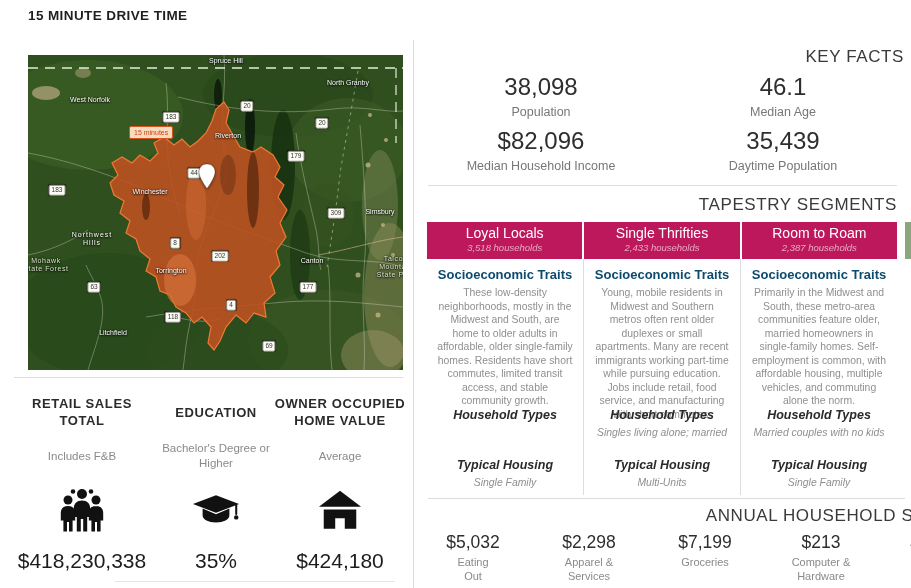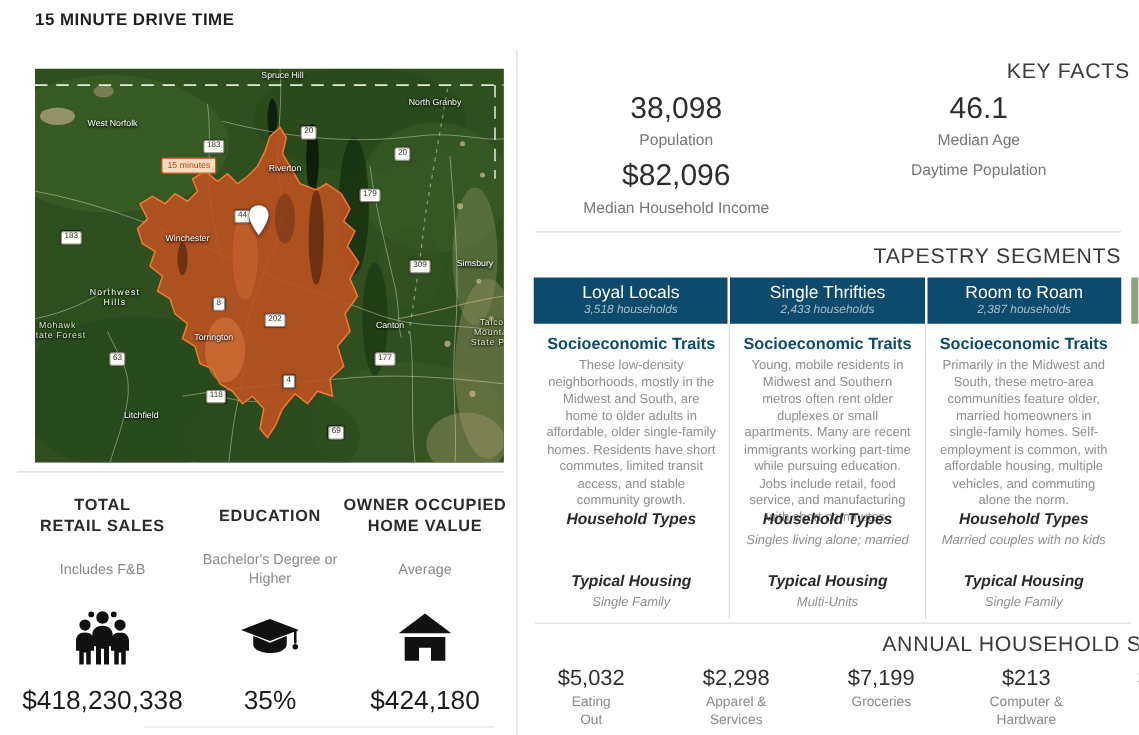--- a/index.html
+++ b/index.html
@@ -31,21 +31,21 @@
   
   #keyfacts { left:420px; top:46px; width:484px; }
   .kf-grid { display:flex; flex-wrap:wrap; margin-top:4px; }
   .kf-cell { width:50%; text-align:center; margin-bottom:6px; }
   .kf-value { font-size:24px; line-height:30px; color:#2e2e2e; }
   .kf-label { font-size:12.5px; line-height:16px; color:#777; margin-top:2px; }
 
   
   #tapestry { left:427px; top:194px; width:470px; }
   .seg-bars { display:flex; gap:2px; margin-top:6px; }
-  .seg-bar { flex:1; height:37px; background:#0c4a6e; text-align:center; padding-top:3px; }
+  .seg-bar { flex:1; height:37px; background:#be185d; text-align:center; padding-top:3px; }
   .seg-name { font-size:14px; line-height:17px; color:#fff; }
   .seg-hh { font-size:9.5px; line-height:12px; font-style:italic; color:rgba(255,255,255,.62); }
   .seg-cols { display:flex; }
   .seg-col { flex:1; position:relative; height:236px; padding:0 9px; text-align:center; }
   .seg-col + .seg-col { border-left:1px solid #ddd; }
   .traits-heading { margin-top:8px; font-size:13px; line-height:16px; font-weight:700; color:#0c4a6e; }
   .traits-text { margin-top:3px; font-size:10.4px; line-height:13.5px; color:#8f8f8f; }
   .seg-block { position:absolute; left:0; right:0; padding:0 6px;font-style:italic; }
   .block-heading { font-size:12.5px; line-height:16px; font-weight:700; color:#2a2a2a; }
   .block-value { margin-top:3px; font-size:10.4px; line-height:13px; color:#8f8f8f; }
@@ -186,20 +186,21 @@
       </div>
       <div class="kf-cell">
         <div class="kf-value">46.1</div>
         <div class="kf-label">Median Age</div>
       </div>
       <div class="kf-cell">
         <div class="kf-value">$82,096</div>
         <div class="kf-label">Median Household Income</div>
       </div>
       <div class="kf-cell">
+        <div class="kf-value">35,439</div>
         <div class="kf-label">Daytime Population</div>
       </div>
     </div>
   </div>
 
   <div class="abs divider-h" style="left:428px; top:185px; width:469px;"></div>
 
   <div class="abs" id="tapestry">
     <div class="section-heading">TAPESTRY SEGMENTS</div>
 
@@ -284,22 +285,22 @@
         <div class="sp-label" style="max-width:44px;">Health Care</div>
       </div>
     </div>
   </div>
 
   <div class="abs divider-h" style="left:14px; top:377px; width:389px;"></div>
 
   <div class="abs" id="leftstats">
     <div class="bl-col c1">
       <div class="bl-heading">
+        <div>RETAIL SALES</div>
         <div>TOTAL</div>
-        <div>RETAIL SALES</div>
       </div>
       <div class="bl-sub">
         <div>Includes F&amp;B</div>
       </div>
       <div class="bl-icon">
         <svg width="52" height="46" viewBox="0 0 52 46">
           <circle cx="26" cy="7" r="5"></circle>
           <circle cx="17" cy="4.5" r="2.3"></circle>
           <circle cx="35" cy="4.5" r="2.3"></circle>
           <circle cx="12" cy="13" r="4.5"></circle>

